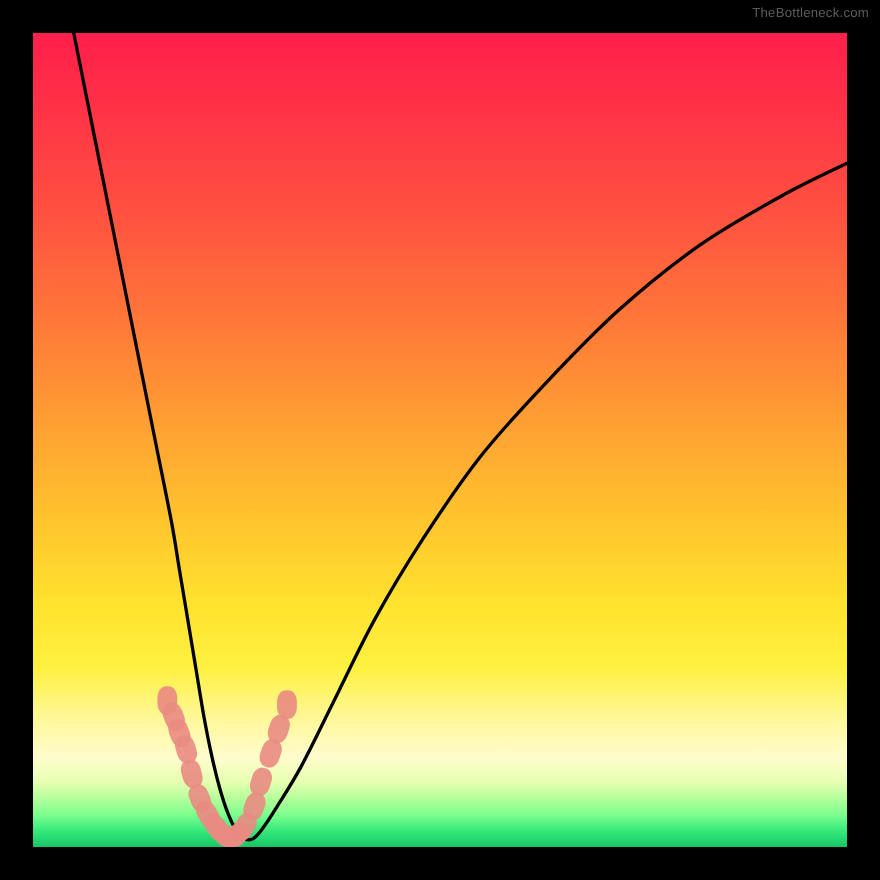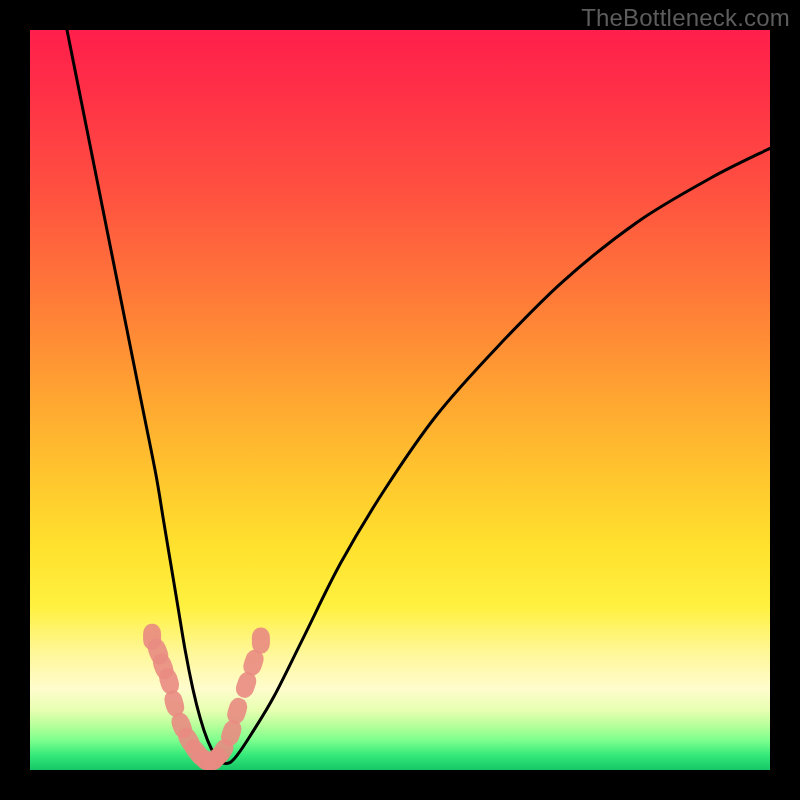--- a/index.html
+++ b/index.html
@@ -50,21 +50,21 @@
     top: 0;
     left: 0;
     width: 740px;
     height: 740px;
   }
   .watermark {
     position: absolute;
     top: 4px;
     right: 10px;
     color: #5d5d5d;
-    font-size: 24px;
+    font-size: 12px;
     font-weight: 500;
     letter-spacing: 0.2px;
     user-select: none;
   }
 </style>
 </head>
 <body>
 
 <div class="frame">
 

